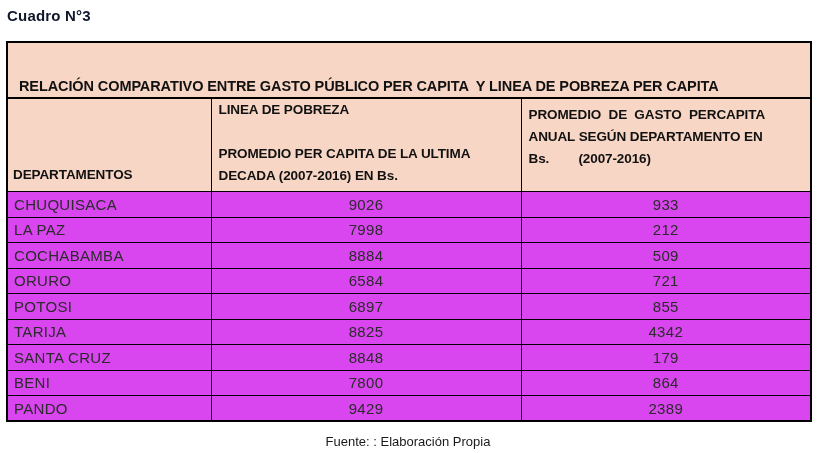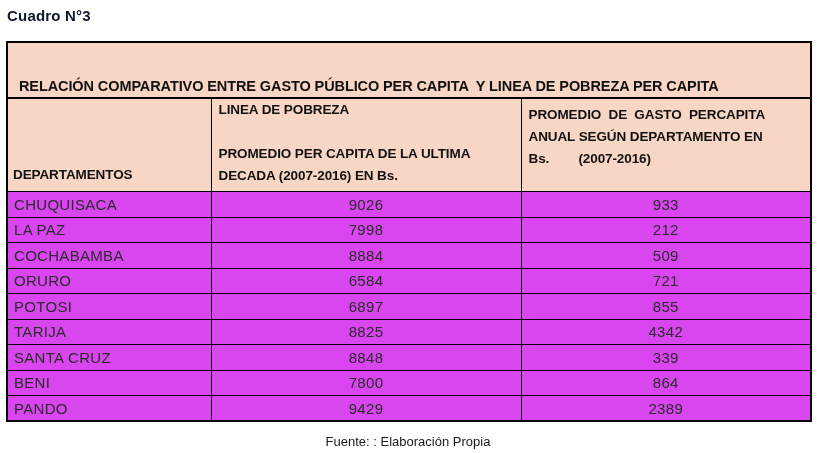--- a/index.html
+++ b/index.html
@@ -119,21 +119,21 @@
         <td class="cell-num">855</td>
       </tr>
       <tr class="data-row">
         <td class="cell-dep">TARIJA</td>
         <td class="cell-num">8825</td>
         <td class="cell-num">4342</td>
       </tr>
       <tr class="data-row">
         <td class="cell-dep">SANTA CRUZ</td>
         <td class="cell-num">8848</td>
-        <td class="cell-num">339</td>
+        <td class="cell-num">179</td>
       </tr>
       <tr class="data-row">
         <td class="cell-dep">BENI</td>
         <td class="cell-num">7800</td>
         <td class="cell-num">864</td>
       </tr>
       <tr class="data-row">
         <td class="cell-dep">PANDO</td>
         <td class="cell-num">9429</td>
         <td class="cell-num">2389</td>

